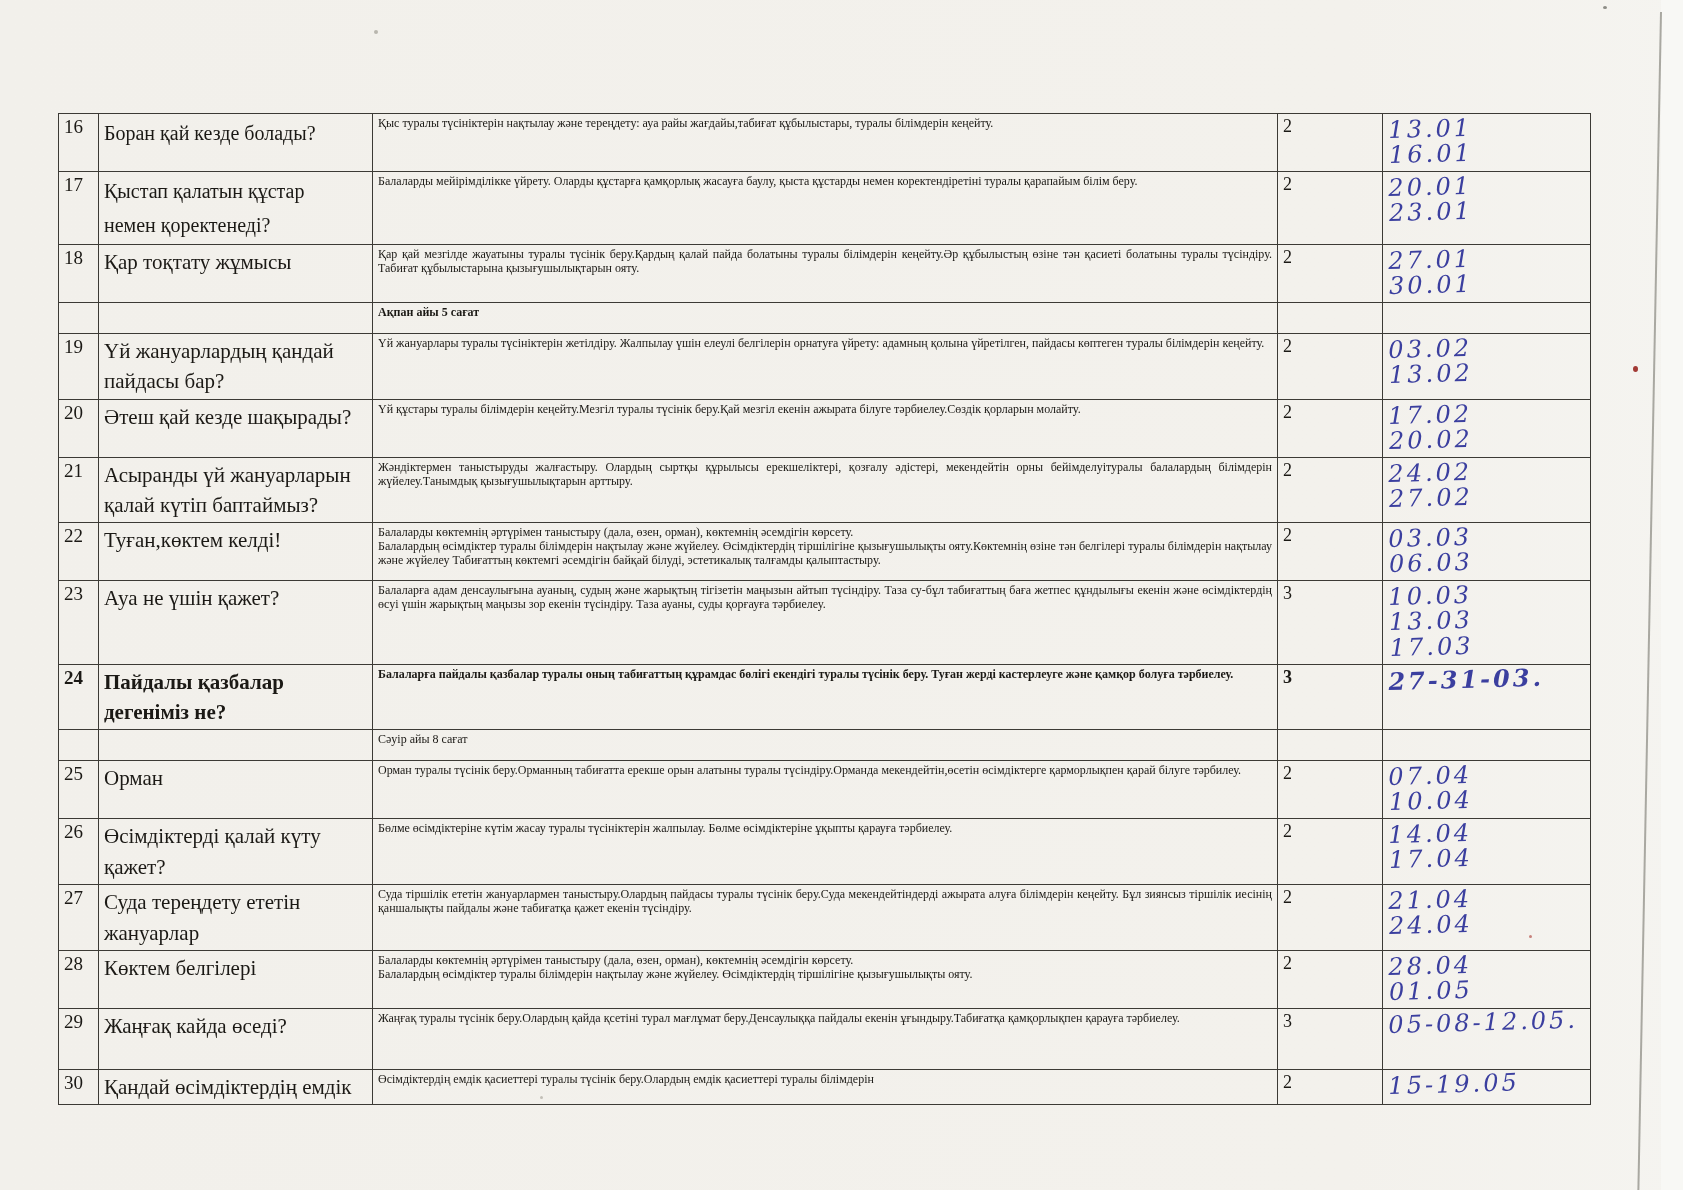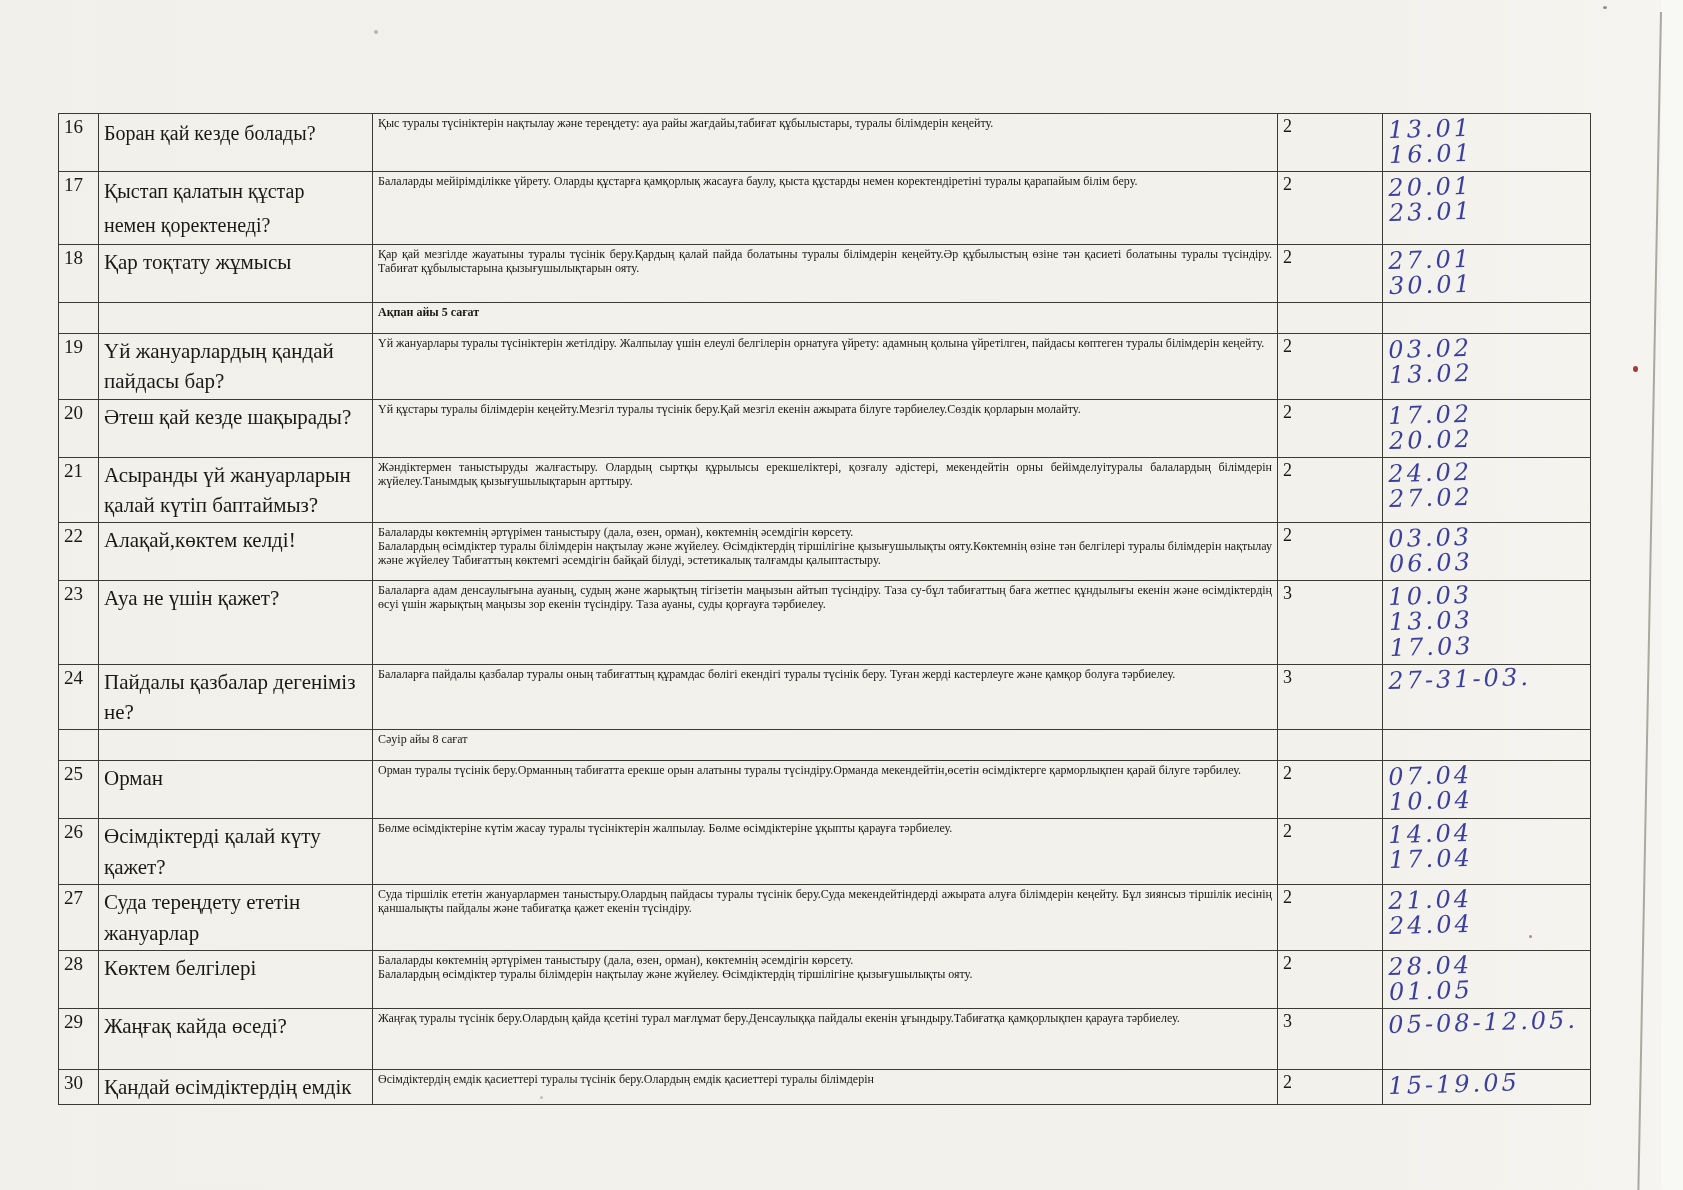--- a/index.html
+++ b/index.html
@@ -59,21 +59,21 @@
     text-align:justify;white-space:pre-line;
     padding:3px 8px 3px 7px;
   }
   .c-hours{font-size:18px;padding-left:8px;}
   .c-dates{padding:1px 2px 1px 12px;}
 
   .sec-b{font-weight:bold;text-align:left;}
   .sec-n{font-weight:normal;text-align:left;}
   tr.sec td{height:26px;}
   tr.rh-17 td{height:64px;}
-  tr.rh-24 td{height:52px;}
+  tr.rh-24 td{height:52px;font-weight:bold;}
   tr.rh-29 td{height:56px;}
 
   
   .hw{
     display:inline-block;
     font-family:"DejaVu Serif", serif;
     font-style:italic;
     color:#3b3f9f;
     font-size:24px;
     line-height:1.06;
@@ -166,21 +166,21 @@
         <td class="c-topic">Асыранды үй жануарларын қалай күтіп баптаймыз?</td>
         <td class="c-desc">Жәндіктермен таныстыруды жалғастыру. Олардың сыртқы құрылысы ерекшеліктері, қозғалу әдістері, мекендейтін орны бейімделуітуралы балалардың білімдерін жүйелеу.Танымдық қызығушылықтарын арттыру.</td>
         <td class="c-hours">2</td>
         <td class="c-dates"><span class="hw">24.02
 27.02</span></td>
       </tr>
 
 
       <tr>
         <td class="c-num">22</td>
-        <td class="c-topic">Алақай,көктем келді!</td>
+        <td class="c-topic">Туған,көктем келді!</td>
         <td class="c-desc">Балаларды көктемнің әртүрімен таныстыру (дала, өзен, орман), көктемнің әсемдігін көрсету.
 Балалардың өсімдіктер туралы білімдерін нақтылау және жүйелеу. Өсімдіктердің тіршілігіне қызығушылықты ояту.Көктемнің өзіне тән белгілері туралы білімдерін нақтылау және жүйелеу Табиғаттың көктемгі әсемдігін байқай білуді, эстетикалық талғамды қалыптастыру.</td>
         <td class="c-hours">2</td>
         <td class="c-dates"><span class="hw">03.03
 06.03</span></td>
       </tr>
 
       <tr>
         <td class="c-num">23</td>
         <td class="c-topic">Ауа не үшін қажет?</td>

